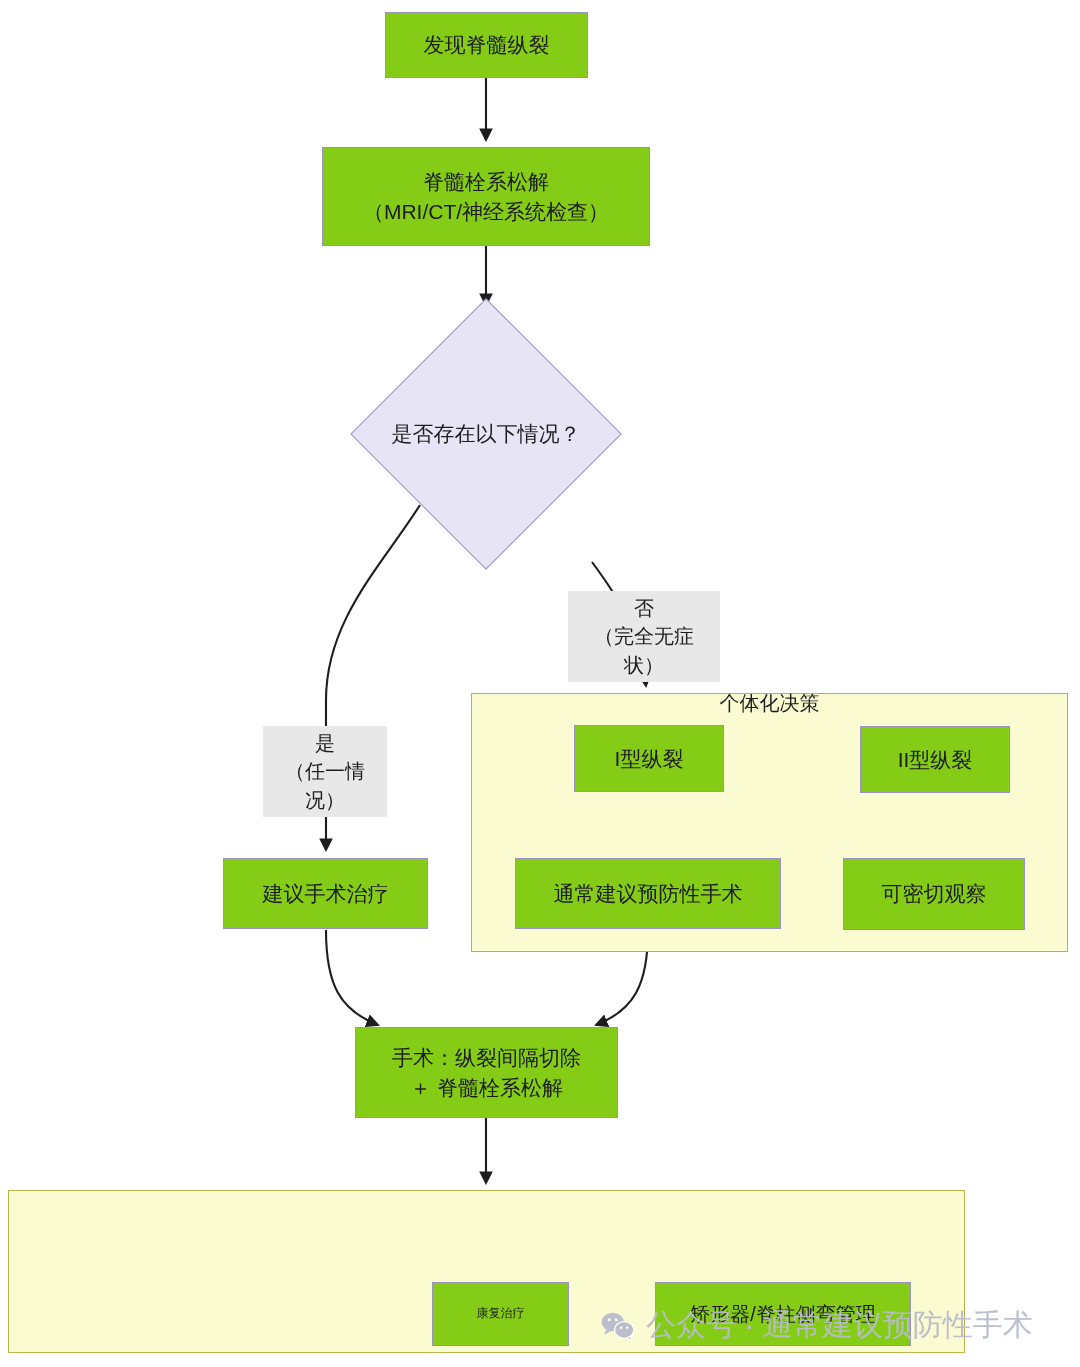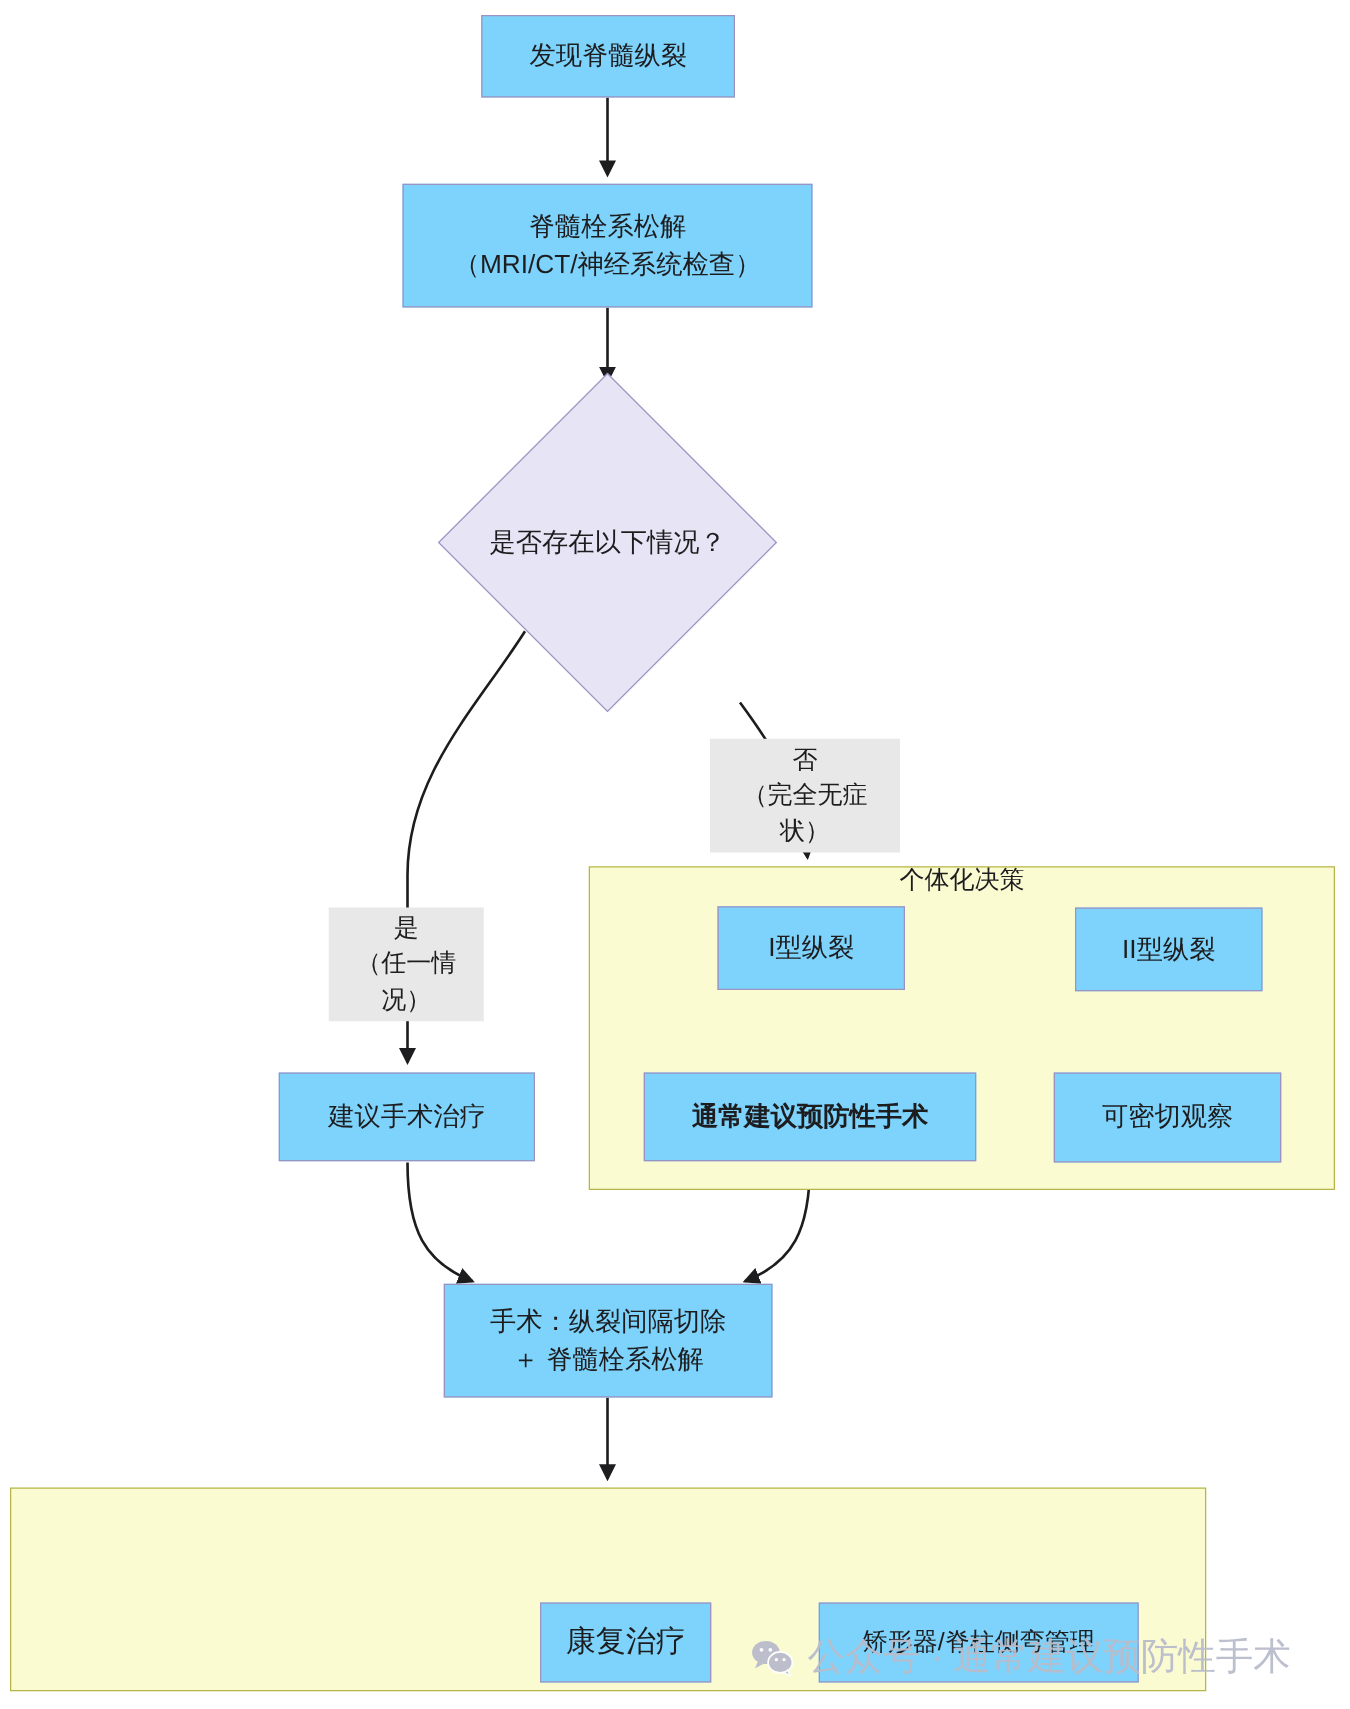--- a/index.html
+++ b/index.html
@@ -20,21 +20,21 @@
   svg.edges {
     position: absolute;
     left: 0;
     top: 0;
     width: 1080px;
     height: 1367px;
     pointer-events: none;
   }
   .node {
     position: absolute;
-    background: #7dd3fc;
+    background: #84cc16;
     border: 1px solid #9a93c2;
     display: flex;
     align-items: center;
     justify-content: center;
     text-align: center;
     color: #1d1d1f;
     font-size: 21px;
     line-height: 1.42;
     box-sizing: border-box;
     z-index: 3;
@@ -169,35 +169,35 @@
   </div>
 
   <div class="node" style="left:574px; top:725px; width:150px; height:67px;">
     <span class="txt">I型纵裂</span>
   </div>
 
   <div class="node" style="left:860px; top:726px; width:150px; height:67px;">
     <span class="txt">II型纵裂</span>
   </div>
 
-  <div class="node" style="left:515px; top:858px; width:266px; height:71px;font-weight:bold;">
+  <div class="node" style="left:515px; top:858px; width:266px; height:71px;">
     <span class="txt">通常建议预防性手术</span>
   </div>
 
   <div class="node" style="left:843px; top:858px; width:182px; height:72px;">
     <span class="txt">可密切观察</span>
   </div>
 
   <div class="node" style="left:355px; top:1027px; width:263px; height:91px;">
     <span class="txt">手术：纵裂间隔切除
 ＋ 脊髓栓系松解</span>
   </div>
 
 
-  <div class="node" style="left:432px; top:1282px; width:137px; height:64px; font-size:24px;">
+  <div class="node" style="left:432px; top:1282px; width:137px; height:64px; font-size:12px;">
     <span class="txt">康复治疗</span>
   </div>
 
   <div class="node" style="left:655px; top:1282px; width:256px; height:64px; font-size:20px;">
     <span class="txt">矫形器/脊柱侧弯管理</span>
   </div>
 
   <div class="edge-label" style="left:263px; top:726px; width:124px;">是
 （任一情况）</div>
 

